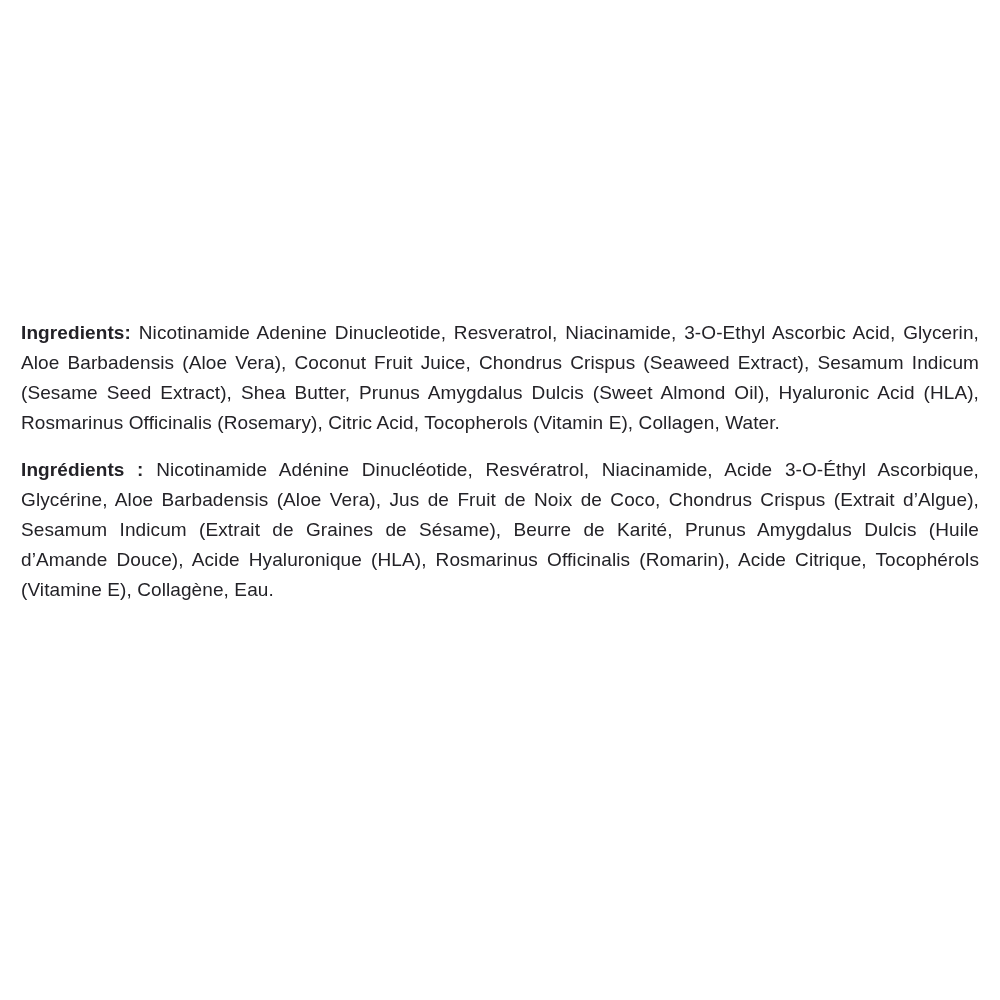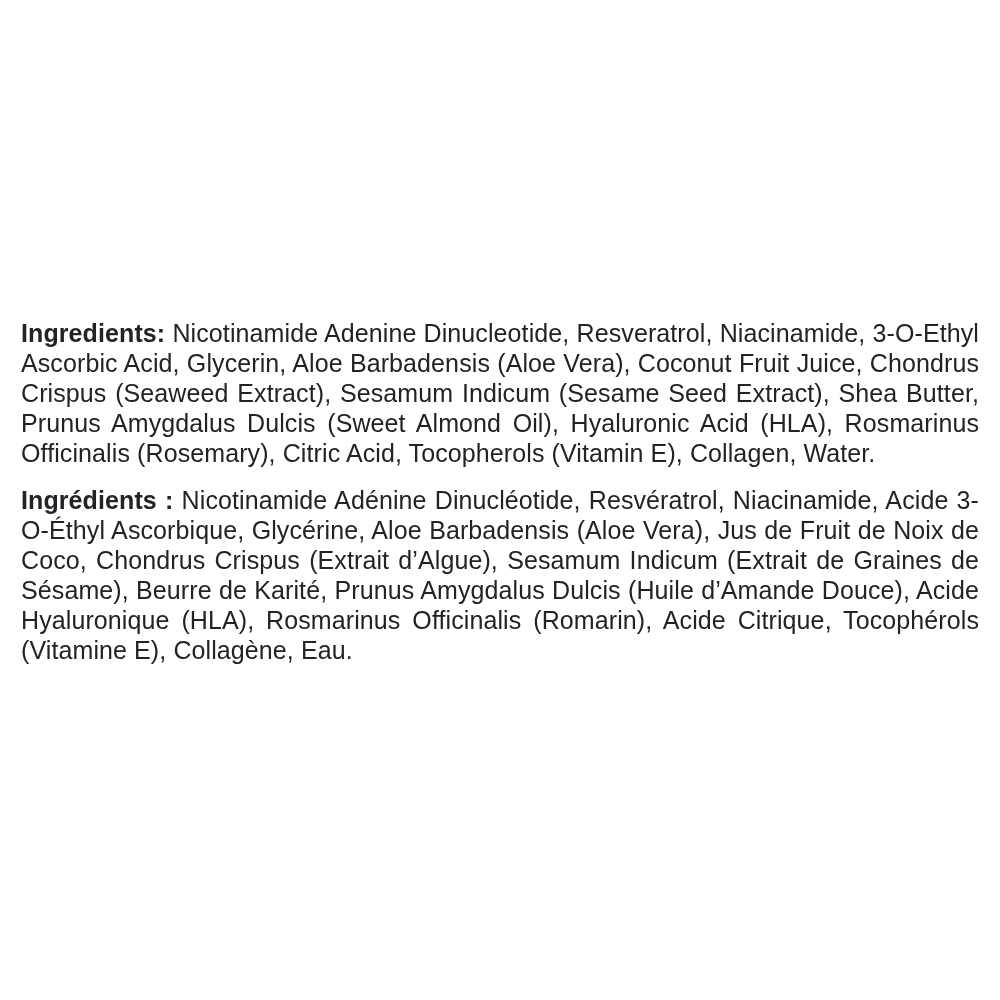--- a/index.html
+++ b/index.html
@@ -13,21 +13,21 @@
     position: relative;
     overflow: hidden;
     font-family: "Liberation Sans", sans-serif;
   }
   .label-text-block {
     position: absolute;
     left: 21px;
     right: 21px;
     top: 318px;
     color: #232227;
-    font-size: 25px;
+    font-size: 19px;
     line-height: 30px;
     text-align: justify;
     letter-spacing: 0.1px;
   }
   .ingredients-paragraph {
     margin: 0 0 17px 0;
   }
   .ingredients-paragraph:last-child {
     margin-bottom: 12px;
   }

